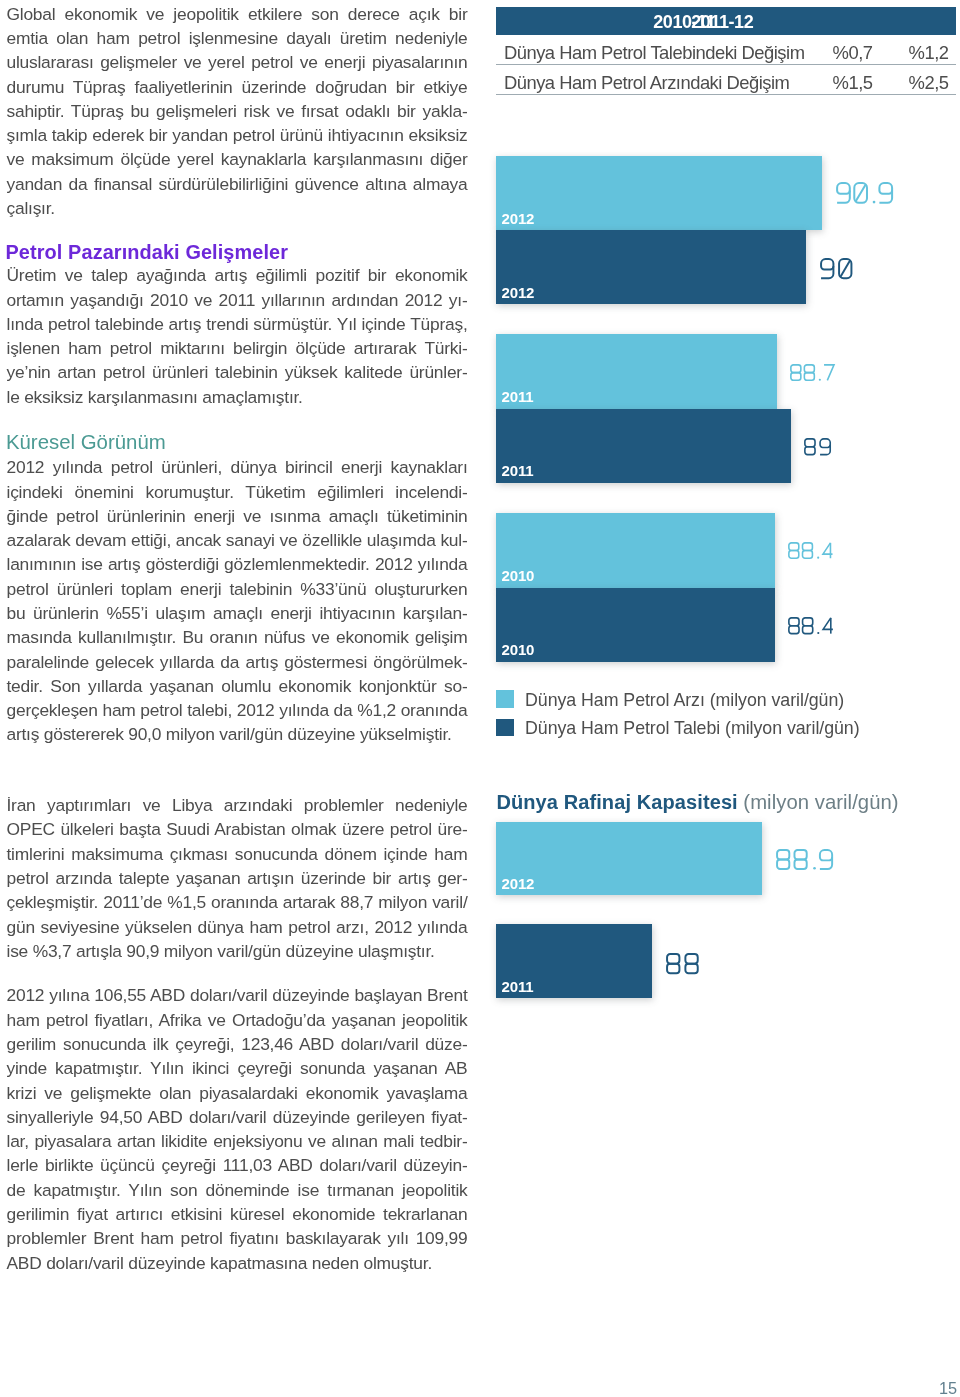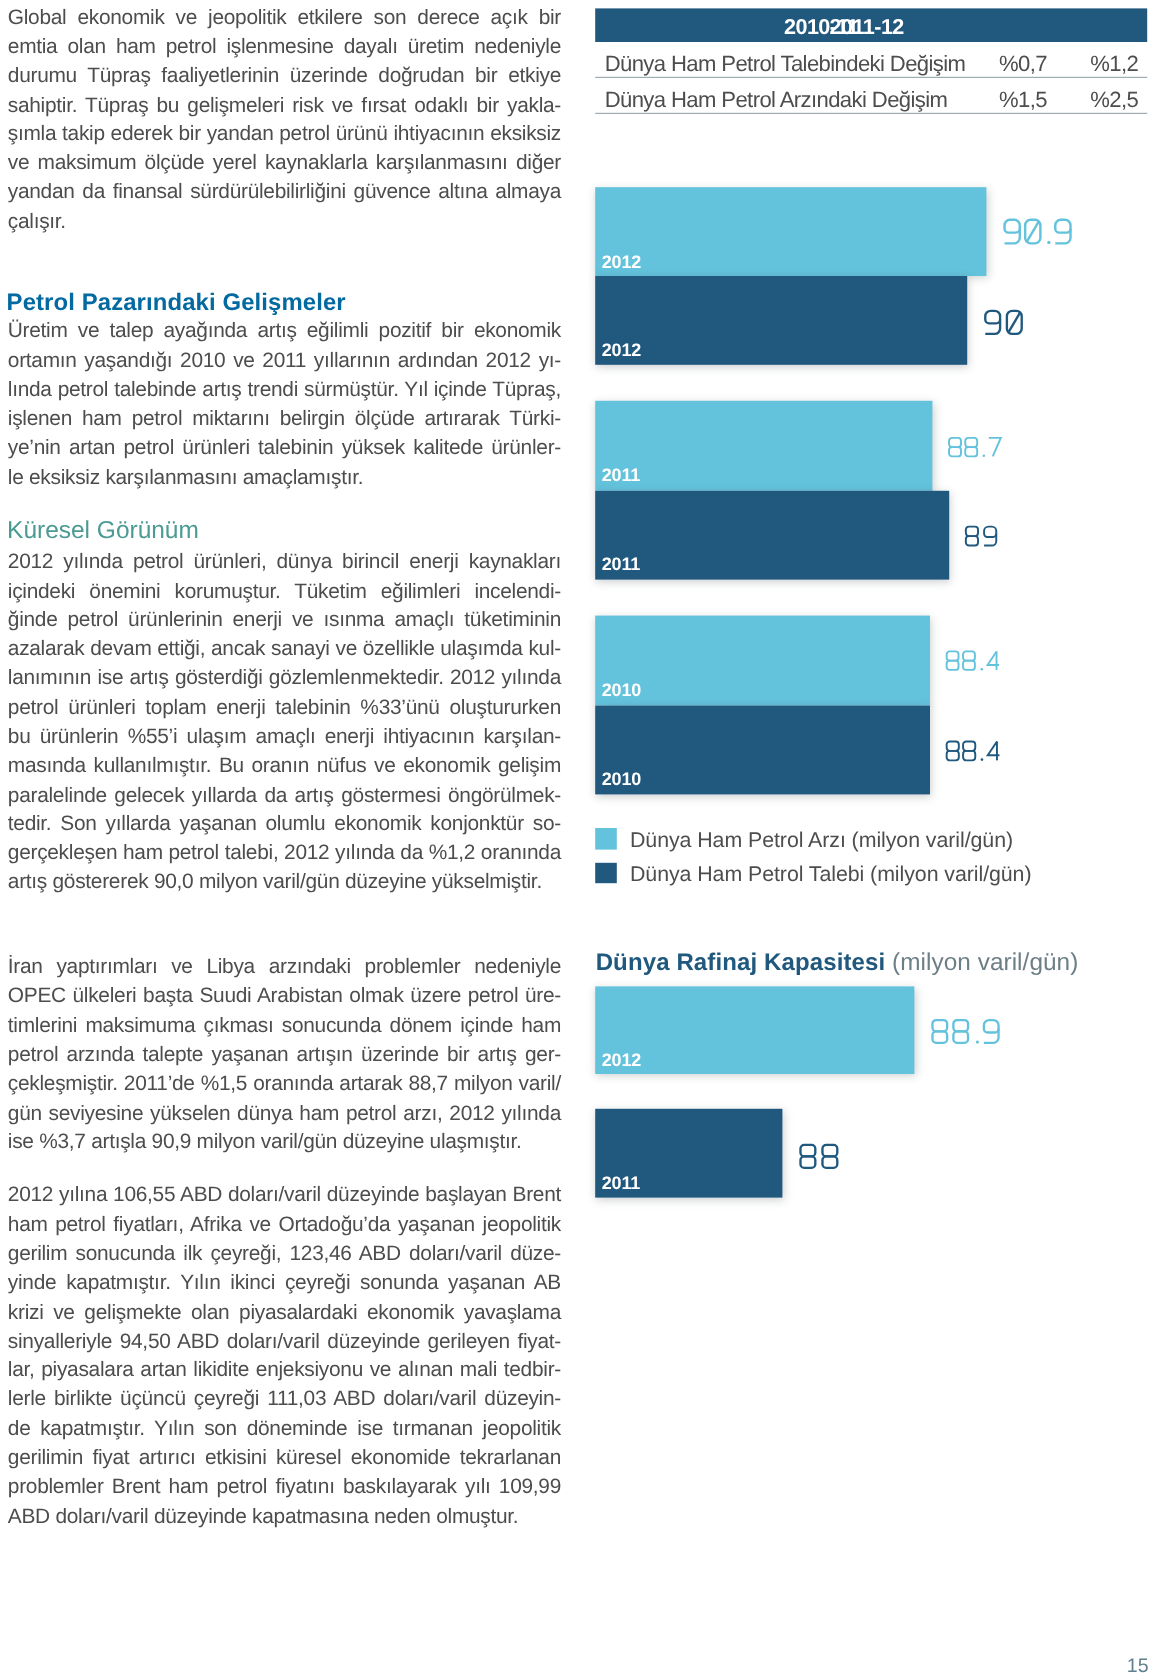--- a/index.html
+++ b/index.html
@@ -5,21 +5,21 @@
 <style>
   html,body{margin:0;padding:0;background:#ffffff;}
   body{width:960px;height:1397px;font-family:"Liberation Sans",sans-serif;overflow:hidden;}
   .page{position:relative;width:814px;height:1397px;background:#fff;}
 
   .col-left{position:absolute;left:6.5px;top:0;width:461px;}
   .para{position:absolute;left:0;width:461px;}
   .ln{font-size:17.4px;line-height:24.3px;color:#4d4d4d;text-align:justify;
       text-align-last:justify;white-space:pre;letter-spacing:-0.23px;}
   .ln.lastline{text-align:left;text-align-last:left;}
-  .h-dark{position:absolute;left:-1px;width:462px;color:#0369a1;font-weight:bold;
+  .h-dark{position:absolute;left:-1px;width:462px;color:#6d28d9;font-weight:bold;
           font-size:19.9px;line-height:26px;letter-spacing:0.1px;}
   .h-teal{position:absolute;left:-0.6px;width:462px;color:#4b9a93;font-weight:normal;
           font-size:20.4px;line-height:28px;letter-spacing:0px;}
 
   .tbl{position:absolute;left:496px;top:7.1px;width:459.5px;}
   .tbl-head{background:#20587e;height:28.4px;position:relative;}
   .tbl-head .th{position:absolute;top:0;height:28.4px;line-height:30.5px;color:#fff;
                 font-weight:bold;font-size:18px;text-align:center;letter-spacing:-0.45px;}
   .tbl-row{position:relative;height:28.8px;border-bottom:1.7px solid #9fabb2;}
   .tbl-row .lbl{position:absolute;left:7.9px;top:0;height:28.8px;line-height:36px;color:#4d4d4d;font-size:18.4px;letter-spacing:-0.5px;}
@@ -47,20 +47,21 @@
 </style>
 </head>
 <body>
 
 <div class="page">
 
   <div class="col-left">
   <div class="para" style="top:1.62px;">
     <div class="ln">Global ekonomik ve jeopolitik etkilere son derece açık bir</div>
     <div class="ln">emtia olan ham petrol işlenmesine dayalı üretim nedeniyle</div>
+    <div class="ln">uluslararası gelişmeler ve yerel petrol ve enerji piyasalarının</div>
     <div class="ln">durumu Tüpraş faaliyetlerinin üzerinde doğrudan bir etkiye</div>
     <div class="ln">sahiptir. Tüpraş bu gelişmeleri risk ve fırsat odaklı bir yakla-</div>
     <div class="ln">şımla takip ederek bir yandan petrol ürünü ihtiyacının eksiksiz</div>
     <div class="ln">ve maksimum ölçüde yerel kaynaklarla karşılanmasını diğer</div>
     <div class="ln">yandan da finansal sürdürülebilirliğini güvence altına almaya</div>
     <div class="ln lastline">çalışır.</div>
     </div>
   <div class="h-dark" style="top:238.60px;">Petrol Pazarındaki Gelişmeler</div>
   <div class="para" style="top:263.22px;">
     <div class="ln">Üretim ve talep ayağında artış eğilimli pozitif bir ekonomik</div>

